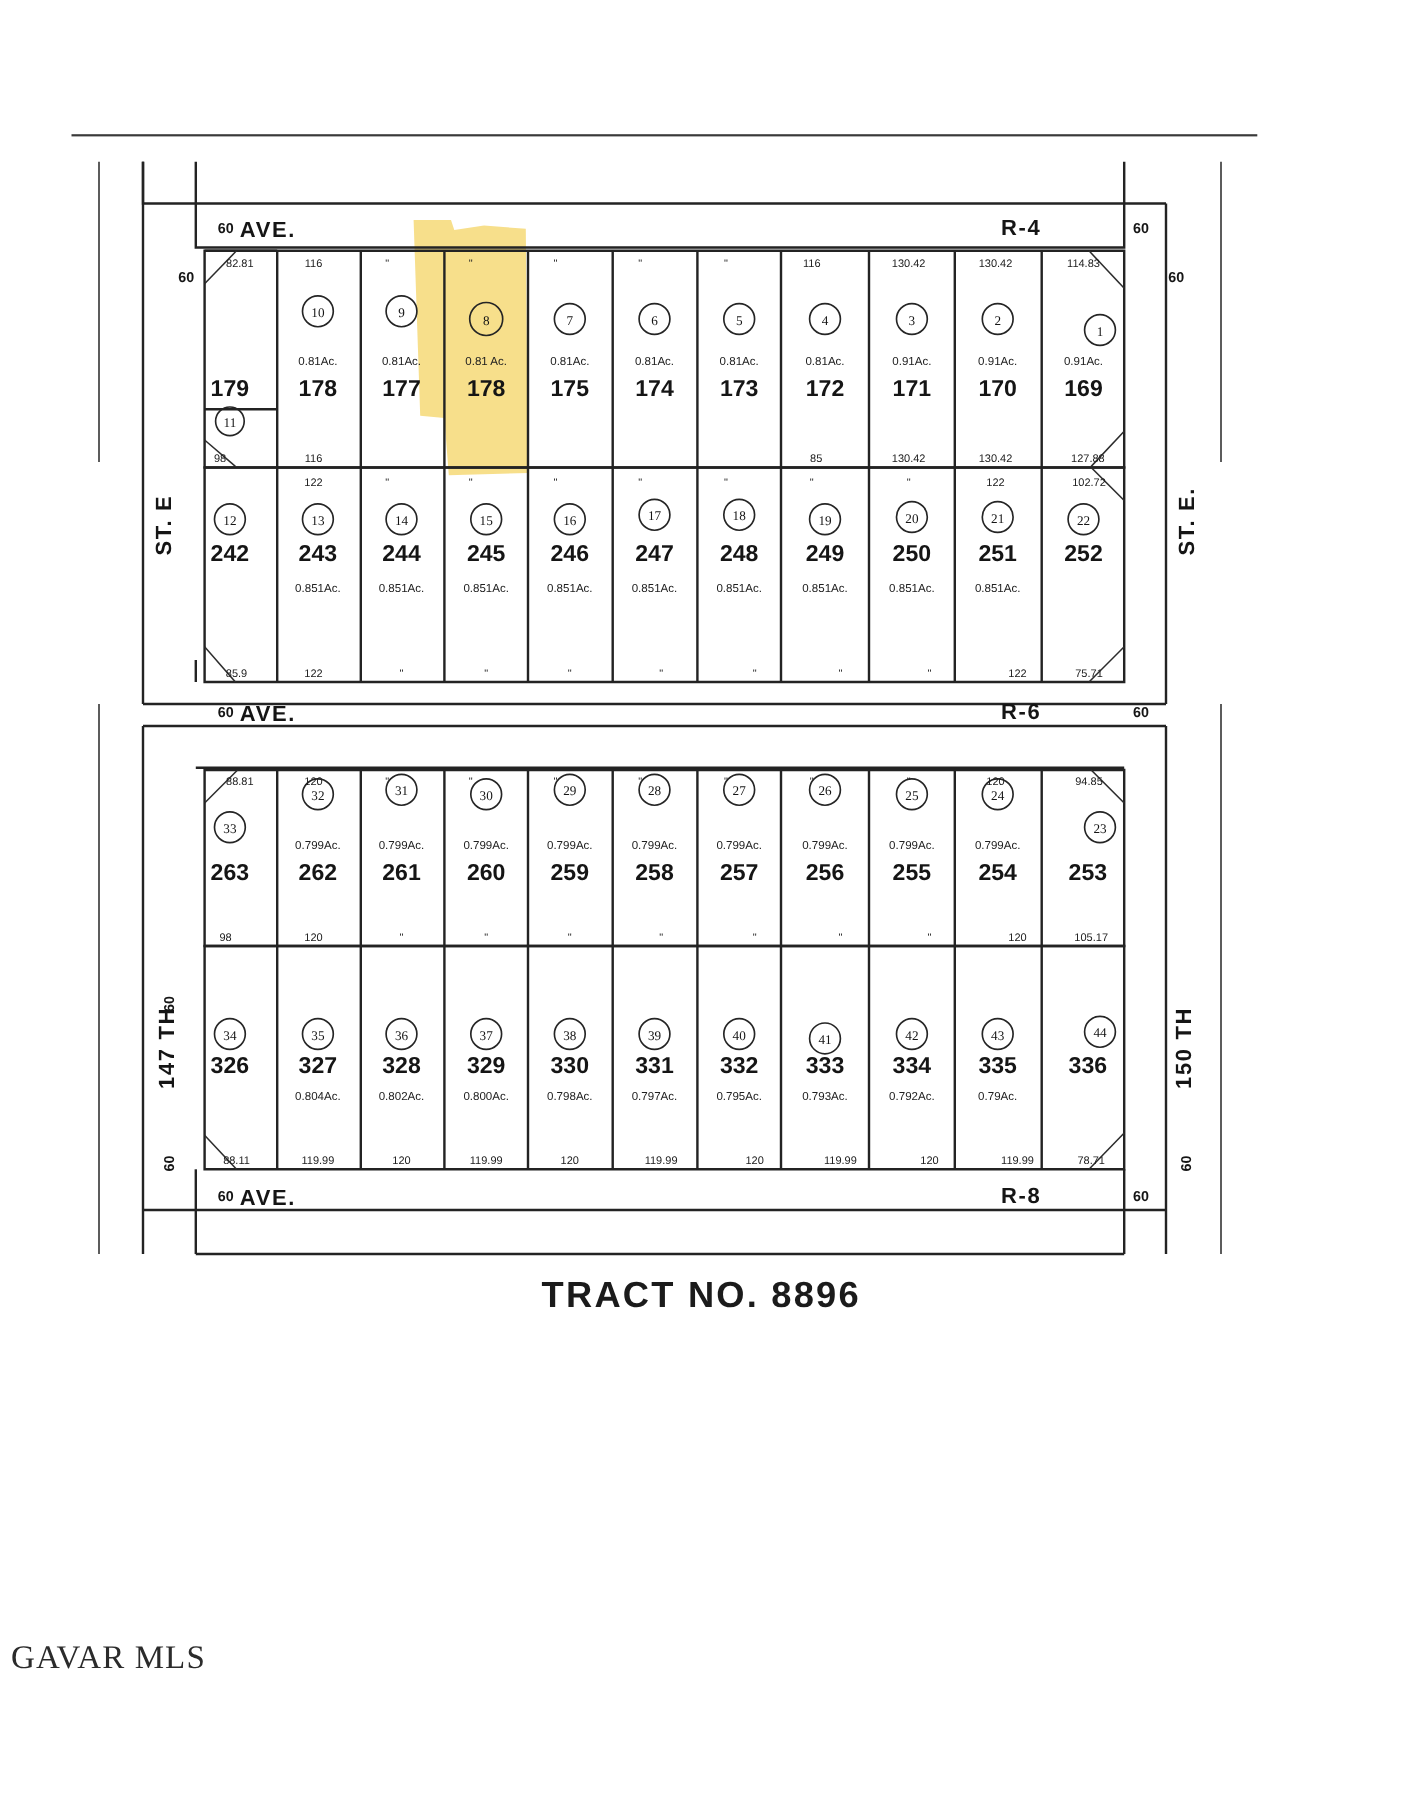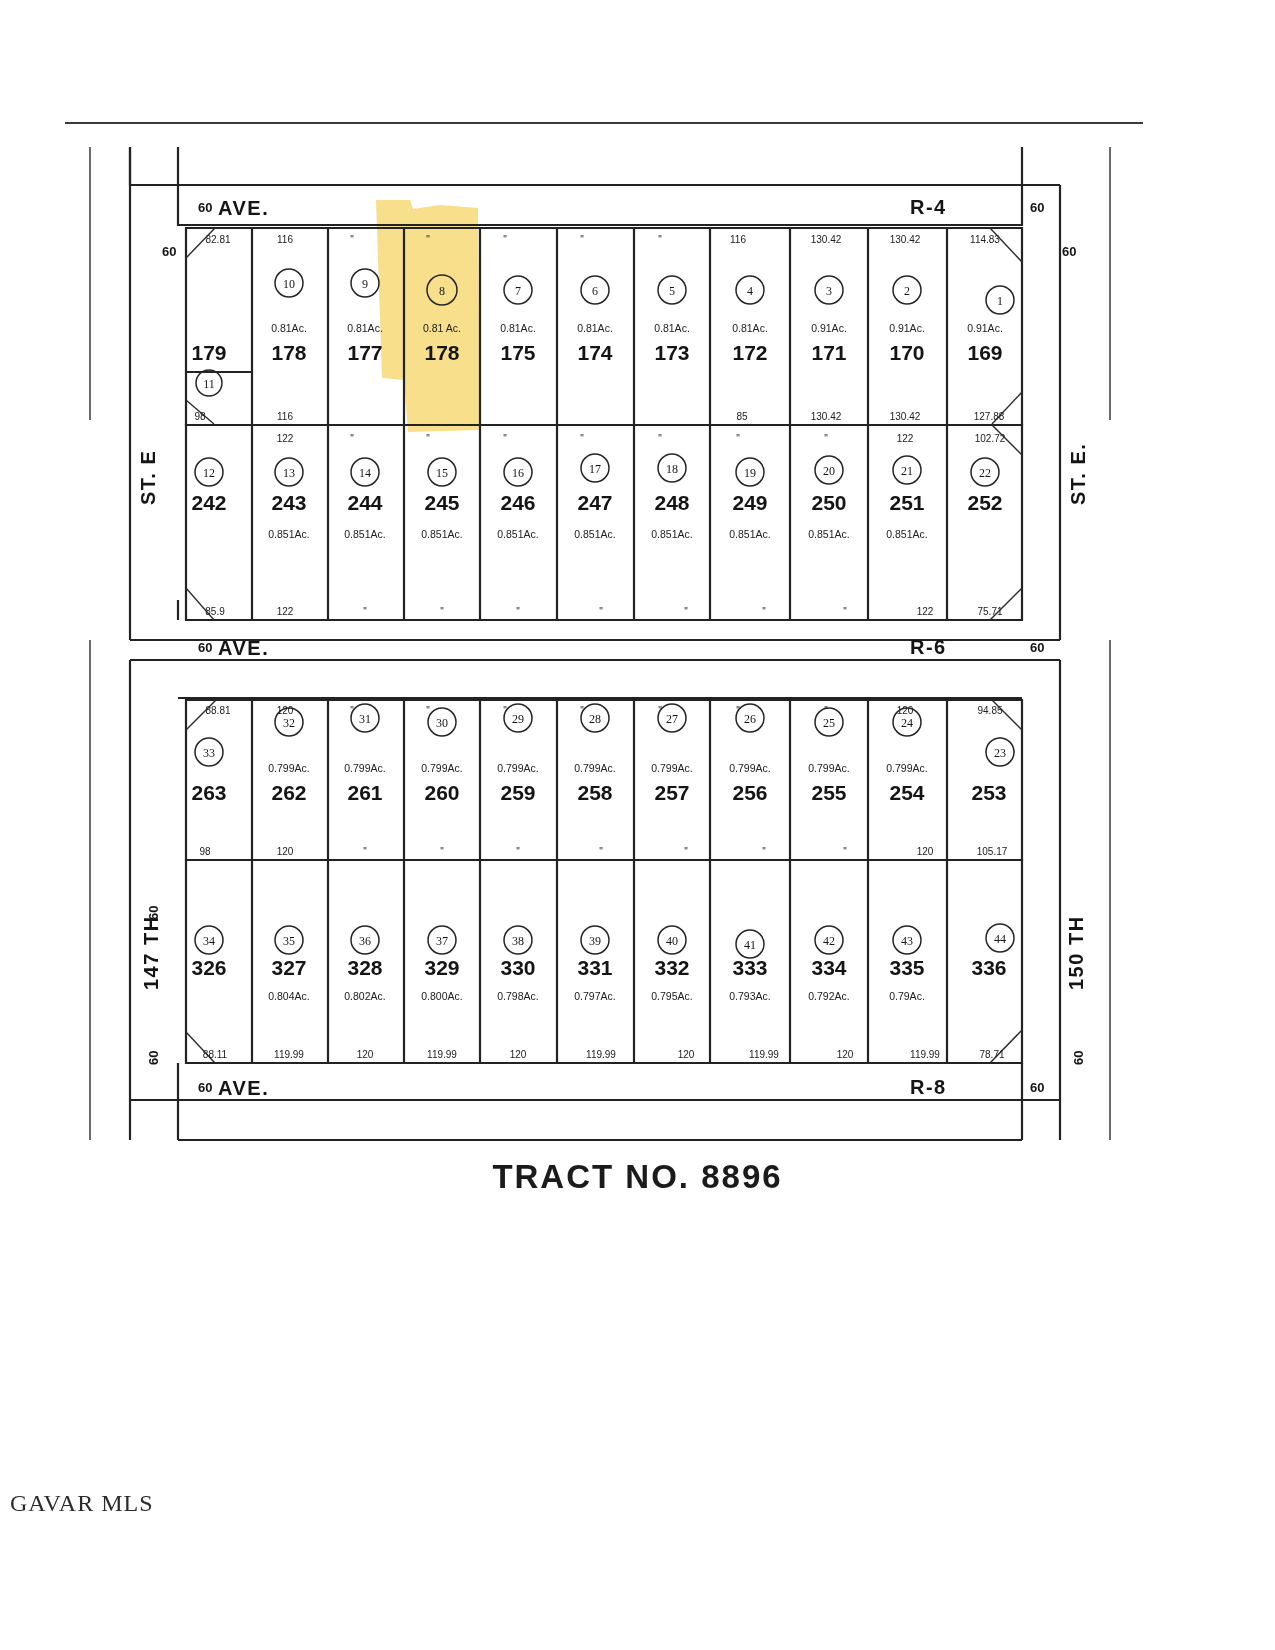--- a/index.html
+++ b/index.html
@@ -58,21 +58,21 @@
     letter-spacing: 1.5px;
     color: #1b1b1b;
   }
 
   
   .watermark {
     position: absolute;
     left: 10px;
     top: 1490px;
     font-family: "Liberation Serif", serif;
-    font-size: 24px;
+    font-size: 30px;
     letter-spacing: 1px;
     color: #2b2b2b;
   }
 </style>
 </head>
 <body>
 
 <div class="top-rule"></div>
 
 <svg id="map" viewBox="0 0 1275 1320" xmlns="http://www.w3.org/2000/svg">

